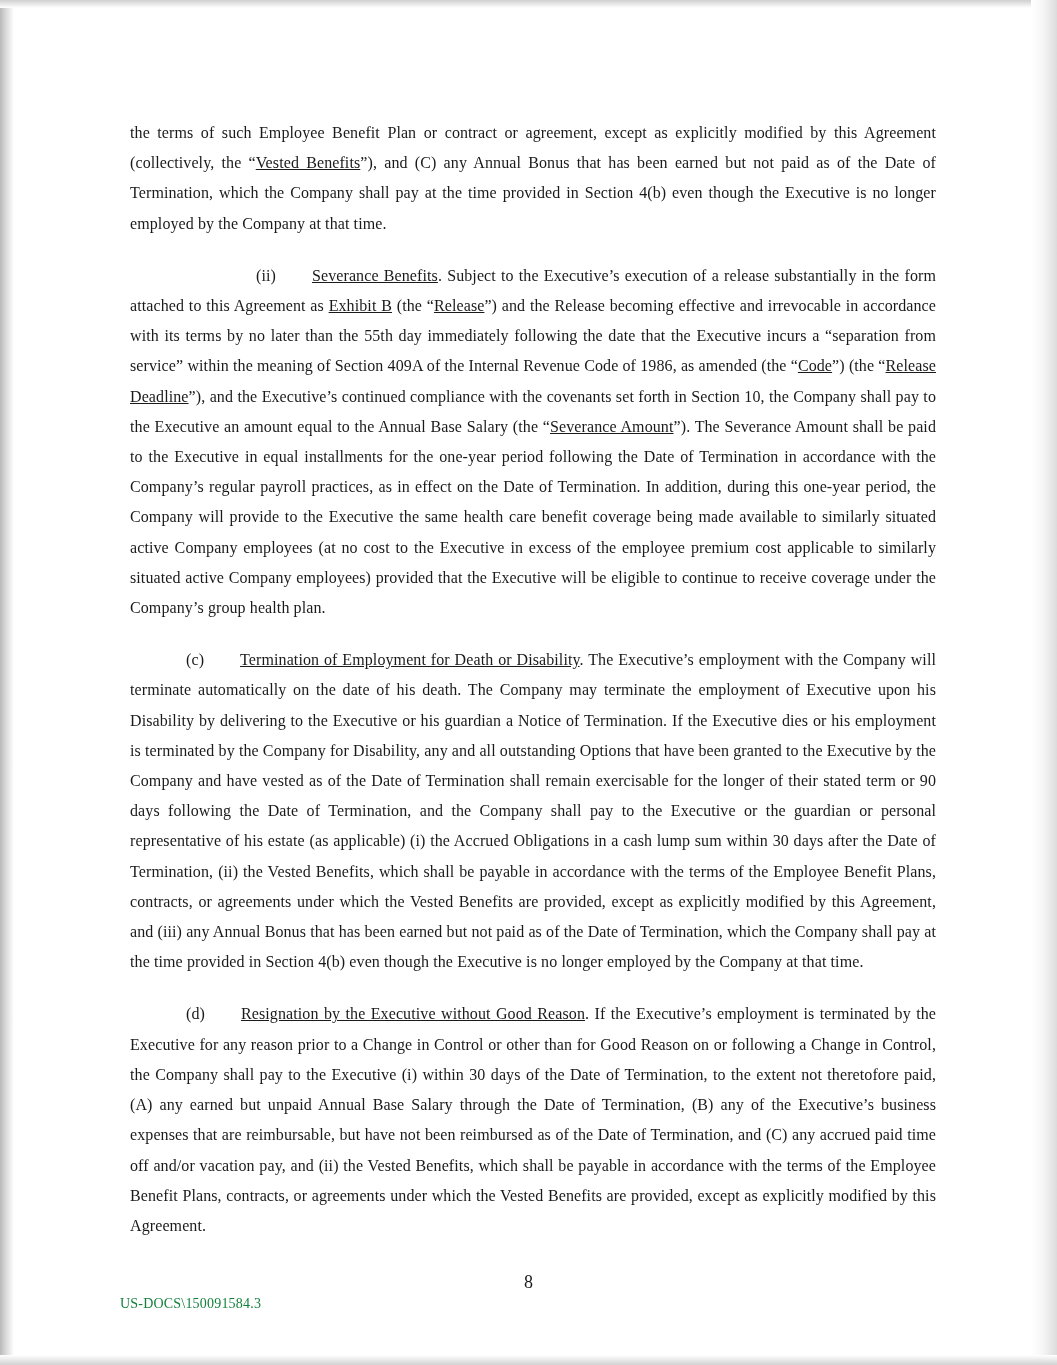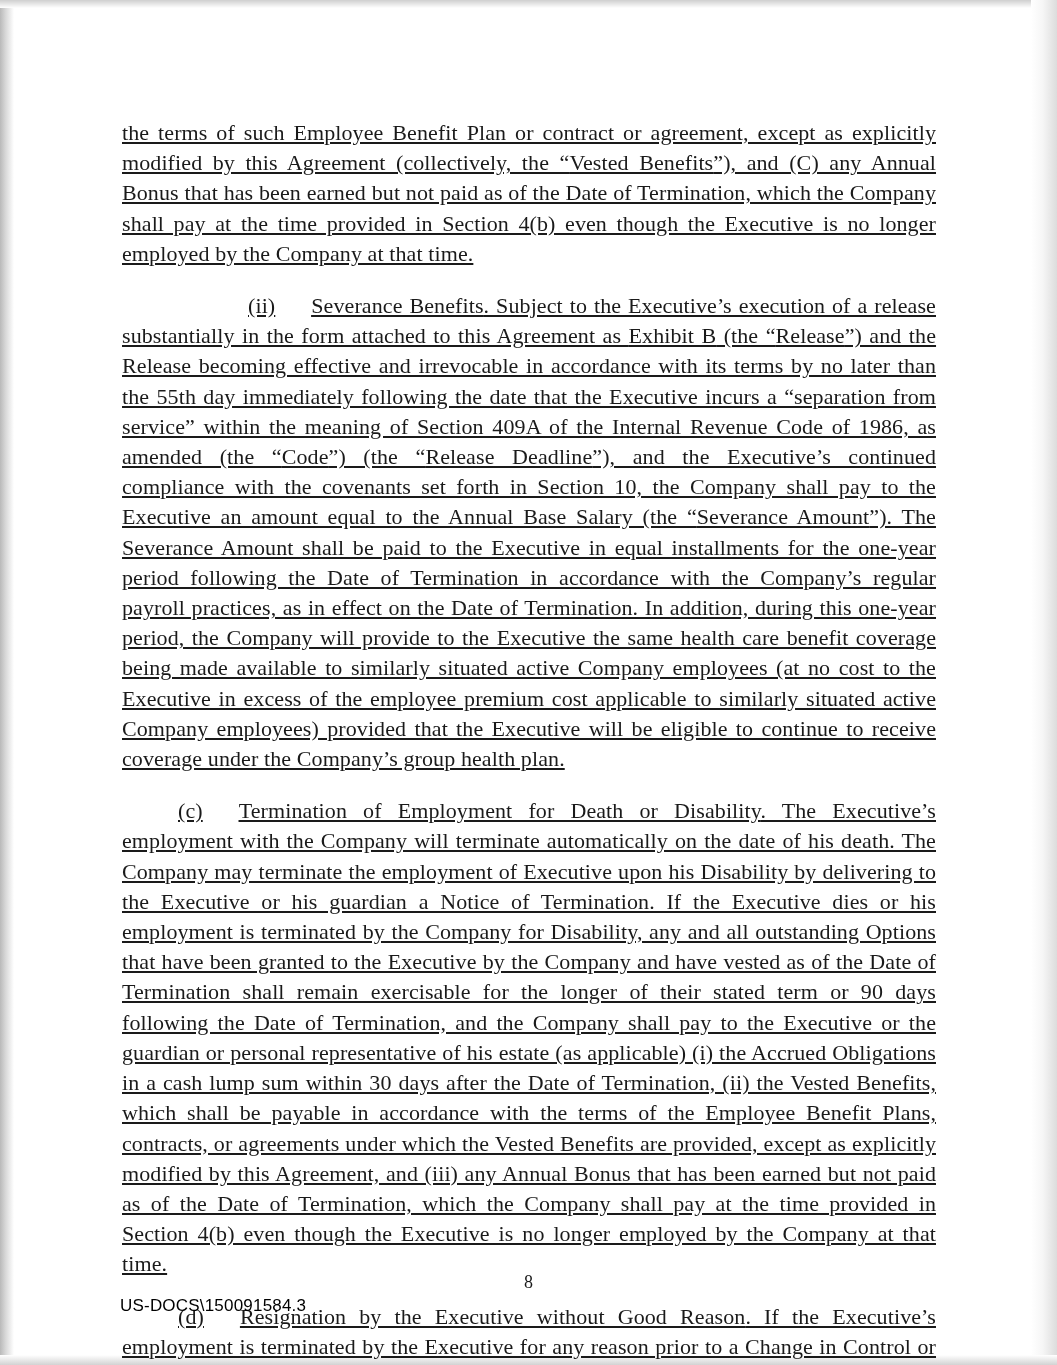--- a/index.html
+++ b/index.html
@@ -45,27 +45,26 @@
     background: linear-gradient(to top, #d2d2d2 0%, #ffffff 100%);
     pointer-events: none;
   }
   .content {
     position: absolute;
     left: 118px;
     top: 118px;
     width: 818px;
   }
   p.para {
-    margin: 0 0 22px 4px;
-    font-size: 22px;
+    margin: 0 0 22px 12px;
+    font-size: 16px;
     line-height: 30.2px;
     text-align: justify;
     text-justify: inter-word;
     letter-spacing: 0.1px;
-    text-decoration: underline;
   }
   p.para:last-child { margin-bottom: 0; }
   .indent-first {
     text-indent: 126px;
   }
   .indent-small {
     text-indent: 56px;
   }
   .u {
     text-decoration: underline;
@@ -80,23 +79,23 @@
     right: 0;
     top: 1272px;
     text-align: center;
     font-size: 18px;
     font-family: "Liberation Serif", serif;
   }
   .footer-code {
     position: absolute;
     left: 120px;
     top: 1296px;
-    font-size: 17px;
-    font-family: Liberation Sans, sans-serif;
-    color: #000000;
+    font-size: 14px;
+    font-family: Liberation Serif, serif;
+    color: #15803d;
     letter-spacing: 0.2px;
   }
 </style>
 </head>
 <body>
 
 <div class="page">
 
   <div class="scan-edge-left"></div>
   <div class="scan-edge-top"></div>

